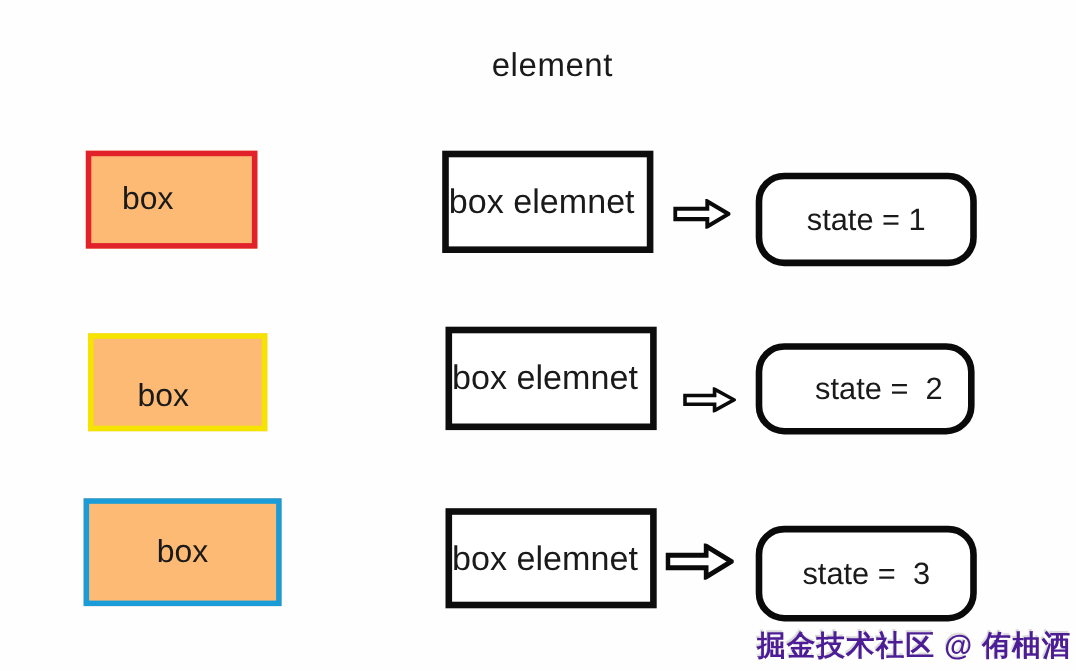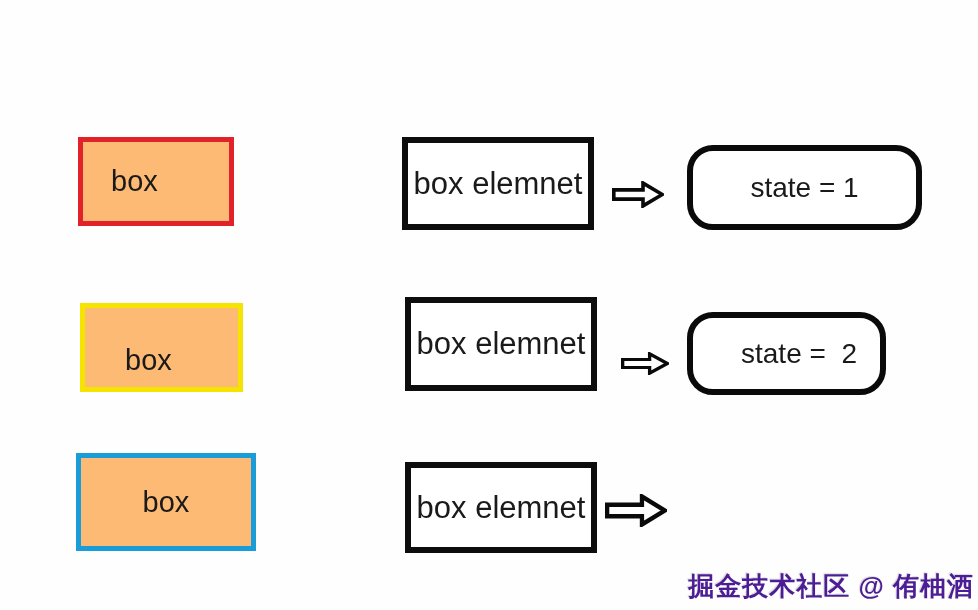--- a/index.html
+++ b/index.html
@@ -37,21 +37,21 @@
   .wbox.r3 { left: 76px;  top: 453px; width: 180px; height: 98px; justify-content: center; }
 
   
   .ebox {
     position: absolute;
     box-sizing: border-box;
     border: 6px solid #0d0d0d;
     background: #ffffff;
     display: flex;
     align-items: center;
-    justify-content: center;
+    justify-content: flex-start;
     font-size: 31px;
     white-space: nowrap;
   }
   .ebox.r1 { left: 402px; top: 137px; width: 192px; height: 93px; }
   .ebox.r2 { left: 405px; top: 297px; width: 192px; height: 94px; }
   .ebox.r3 { left: 405px; top: 462px; width: 192px; height: 91px; }
 
   
   .arrow { position: absolute; }
   .arrow.r1 { left: 612px; top: 181px; width: 52px; height: 27px; }
@@ -65,41 +65,42 @@
     box-sizing: border-box;
     border: 6px solid #0a0a0a;
     border-radius: 26px;
     background: #ffffff;
     display: flex;
     align-items: center;
     justify-content: center;
     font-size: 28px;
     white-space: pre;
   }
-  .sbox.r1 { left: 687px; top: 145px; width: 235px; height: 85px; }
+  .sbox.r1 { left: 687px; top: 157px; width: 201px; height: 85px; }
   .sbox.r2 { left: 687px; top: 312px; width: 199px; height: 83px; padding-left: 25px; }
   .sbox.r3 { left: 687px; top: 478px; width: 201px; height: 87px; }
 
   .watermark {
     position: absolute;
     right: 4px;
     top: 569px;
     font-size: 26px;
     font-weight: bold;
     color: #4c1d95;
     text-shadow: 2px 2px 1px #ffffff, -1px -1px 1px #d8d8d8;
     white-space: pre;
     letter-spacing: 1px;
   }
 </style>
 </head>
 <body>
 
 <div class="canvas" style="background: rgb(254, 254, 254);">
 
+  <div class="hdr" id="hdr-element">element</div>
 
   <div class="wbox r1" style="border-color: rgb(225, 34, 43);">
     <span>box</span>
   </div>
   <div class="ebox r1">
     <span>box elemnet</span>
   </div>
   <div class="arrow r1">
     <svg viewBox="0 0 52 26" preserveAspectRatio="none">
       <path d="M1.8 8.5 L31 8.5 L31 2 L50.2 13 L31 24 L31 17.5 L1.8 17.5 Z" fill="#ffffff" stroke="#0a0a0a" stroke-width="3.6" stroke-linejoin="miter"></path>
@@ -128,15 +129,18 @@
     <span>box</span>
   </div>
   <div class="ebox r3">
     <span>box elemnet</span>
   </div>
   <div class="arrow r3">
     <svg viewBox="0 0 52 26" preserveAspectRatio="none">
       <path d="M1.8 8.5 L31 8.5 L31 2 L50.2 13 L31 24 L31 17.5 L1.8 17.5 Z" fill="#ffffff" stroke="#0a0a0a" stroke-width="3.6" stroke-linejoin="miter"></path>
     </svg>
   </div>
+  <div class="sbox r3">
+    <span>state =  3</span>
+  </div>
 
   <div class="watermark">掘金技术社区 @ 侑柚酒</div>
 </div>
 
 </body></html>

